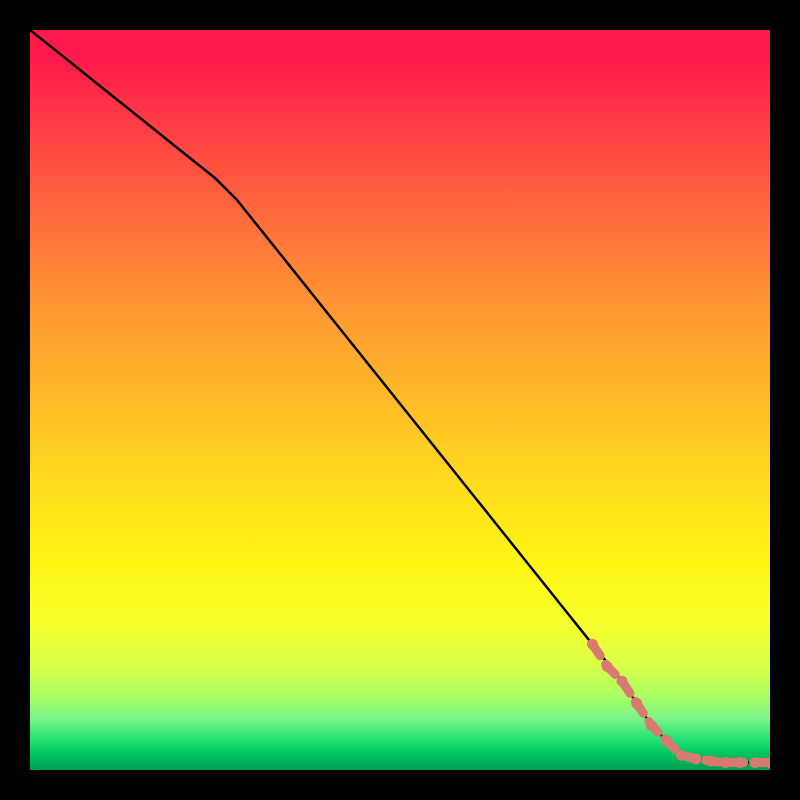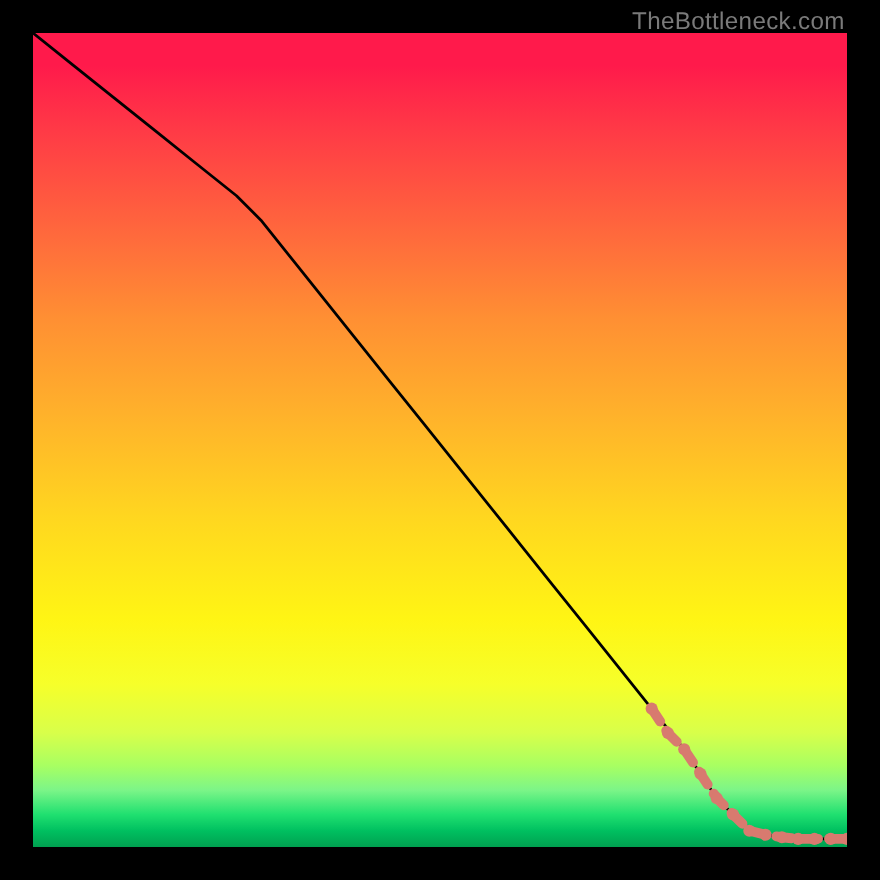--- a/index.html
+++ b/index.html
@@ -57,21 +57,20 @@
     left: 0;
     top: 0;
     width: 740px;
     height: 740px;
   }
 </style>
 </head>
 <body>
 
 <div class="stage">
-  <div class="watermark">TheBottleneck.com</div>
   <div class="plot">
     <svg class="overlay" viewBox="0 0 740 740" preserveAspectRatio="none">
       <polyline id="curve-main" fill="none" stroke="#000000" stroke-width="2.5" stroke-linejoin="round" stroke-linecap="round" points="0.0,0.0 37.0,29.6 74.0,59.2 111.0,88.8 148.0,118.4 185.0,148.0 207.2,170.2 236.8,207.2 266.4,244.2 296.0,281.2 325.6,318.2 355.2,355.2 384.8,392.2 414.4,429.2 444.0,466.2 473.6,503.2 503.2,540.2 532.8,577.2 562.4,614.2 592.0,651.2 606.8,673.4 621.6,695.6 636.4,710.4 651.2,725.2 666.0,728.9 680.8,731.1 695.6,732.6 710.4,732.6 725.2,732.6 740.0,732.6"></polyline>
       <g id="highlight-group">
           <polyline points="562.4,614.2 577.2,636.4 592.0,651.2 606.8,673.4 621.6,695.6 636.4,710.4 651.2,725.2 666.0,728.9 680.8,731.1 695.6,732.6 710.4,732.6 725.2,732.6 740.0,732.6" fill="none" stroke="#d87a6f" stroke-width="9" stroke-linecap="round" stroke-linejoin="round" stroke-dasharray="14 10"></polyline>
           <circle cx="562.4" cy="614.2" r="5.5" fill="#d87a6f"></circle>
           <circle cx="577.2" cy="636.4" r="5.5" fill="#d87a6f"></circle>
           <circle cx="592.0" cy="651.2" r="5.5" fill="#d87a6f"></circle>
           <circle cx="606.8" cy="673.4" r="5.5" fill="#d87a6f"></circle>
           <circle cx="621.6" cy="695.6" r="5.5" fill="#d87a6f"></circle>

